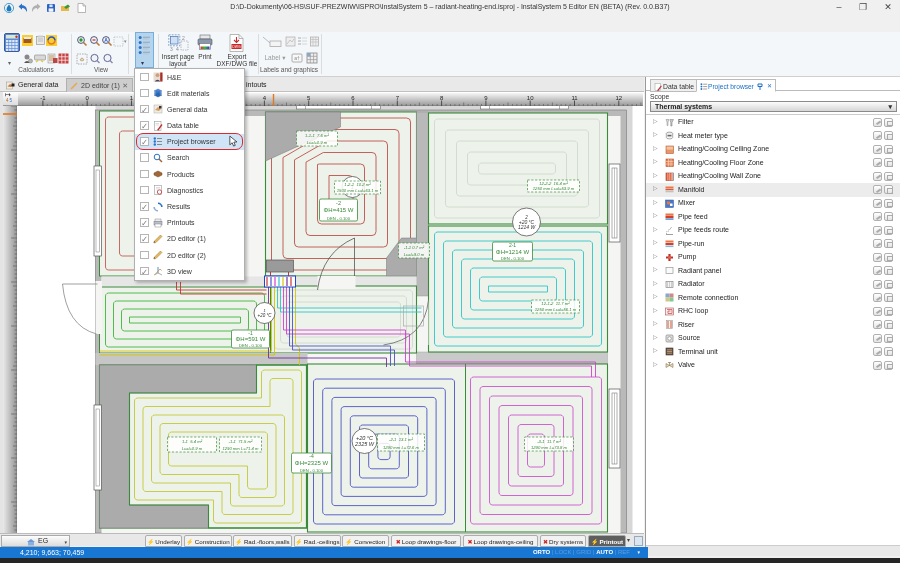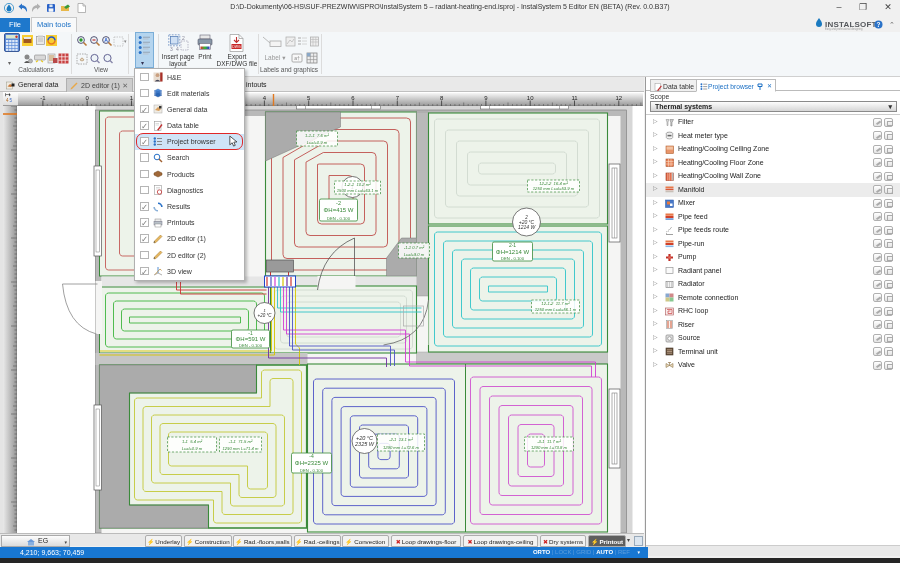--- a/index.html
+++ b/index.html
@@ -93,34 +93,20 @@
   <svg class="abs" style="left:77px;top:3px" width="9" height="10" viewBox="0 0 9 10">
         <path d="M1,0.5 L6,0.5 L8.5,3 L8.5,9.5 L1,9.5 Z" fill="#fff" stroke="#999" stroke-width="0.7"></path>
         <path d="M6,0.5 L6,3 L8.5,3" fill="none" stroke="#999" stroke-width="0.7"></path>
       </svg>
   <div id="title-text">D:\D-Dokumenty\06-HS\SUF-PREZWIW\ISPRO\InstalSystem 5 – radiant-heating-end.isproj - InstalSystem 5 Editor EN (BETA) (Rev. 0.0.B37)</div>
   <div class="winbtn" style="left:827px">–</div>
   <div class="winbtn" style="left:851px">❐</div>
   <div class="winbtn" style="left:876px">✕</div>
 </div>
 
-<div id="ribbontabs">
-  <div id="filetab">File</div>
-  <div id="maintab">Main tools</div>
-  <div class="abs" style="left:814px;top:1px">
-    <svg width="85" height="15" viewBox="0 0 85 15">
-      <path d="M5,1 C7.2,4 8,5.5 8,7 A3,3 0 0 1 2,7 C2,5.5 2.8,4 5,1 Z" fill="#1a7ac0"></path>
-      <text x="11" y="9.5" font-size="8" font-weight="bold" fill="#55585c" letter-spacing="0.2">INSTALSOFT</text>
-      <text x="11" y="12.8" font-size="2.6" fill="#999">Easy and professional designing</text>
-      <circle cx="64.5" cy="7.5" r="4" fill="#2a72c8"></circle>
-          <text x="64.5" y="10" font-size="6.5" fill="#fff" text-anchor="middle" font-weight="bold">?</text>
-      <text x="75" y="10" font-size="7" fill="#666">⌃</text>
-    </svg>
-  </div>
-</div>
 
 <div id="ribbon">
 
   <svg class="abs" style="left:4px;top:1px" width="16" height="19" viewBox="0 0 16 19">
         <rect x="0.5" y="0.5" width="15" height="18" rx="1.5" fill="#5a8ad8" stroke="#3a5a98"></rect>
         <rect x="2" y="2" width="12" height="3.5" fill="#d8e8d0"></rect>
         <circle cx="12.5" cy="3.7" r="1.2" fill="#c03030"></circle>
         <g fill="#dce8f8">
           <rect x="2.0" y="7.0" width="2.4" height="2.2"></rect>
           <rect x="5.1" y="7.0" width="2.4" height="2.2"></rect>

